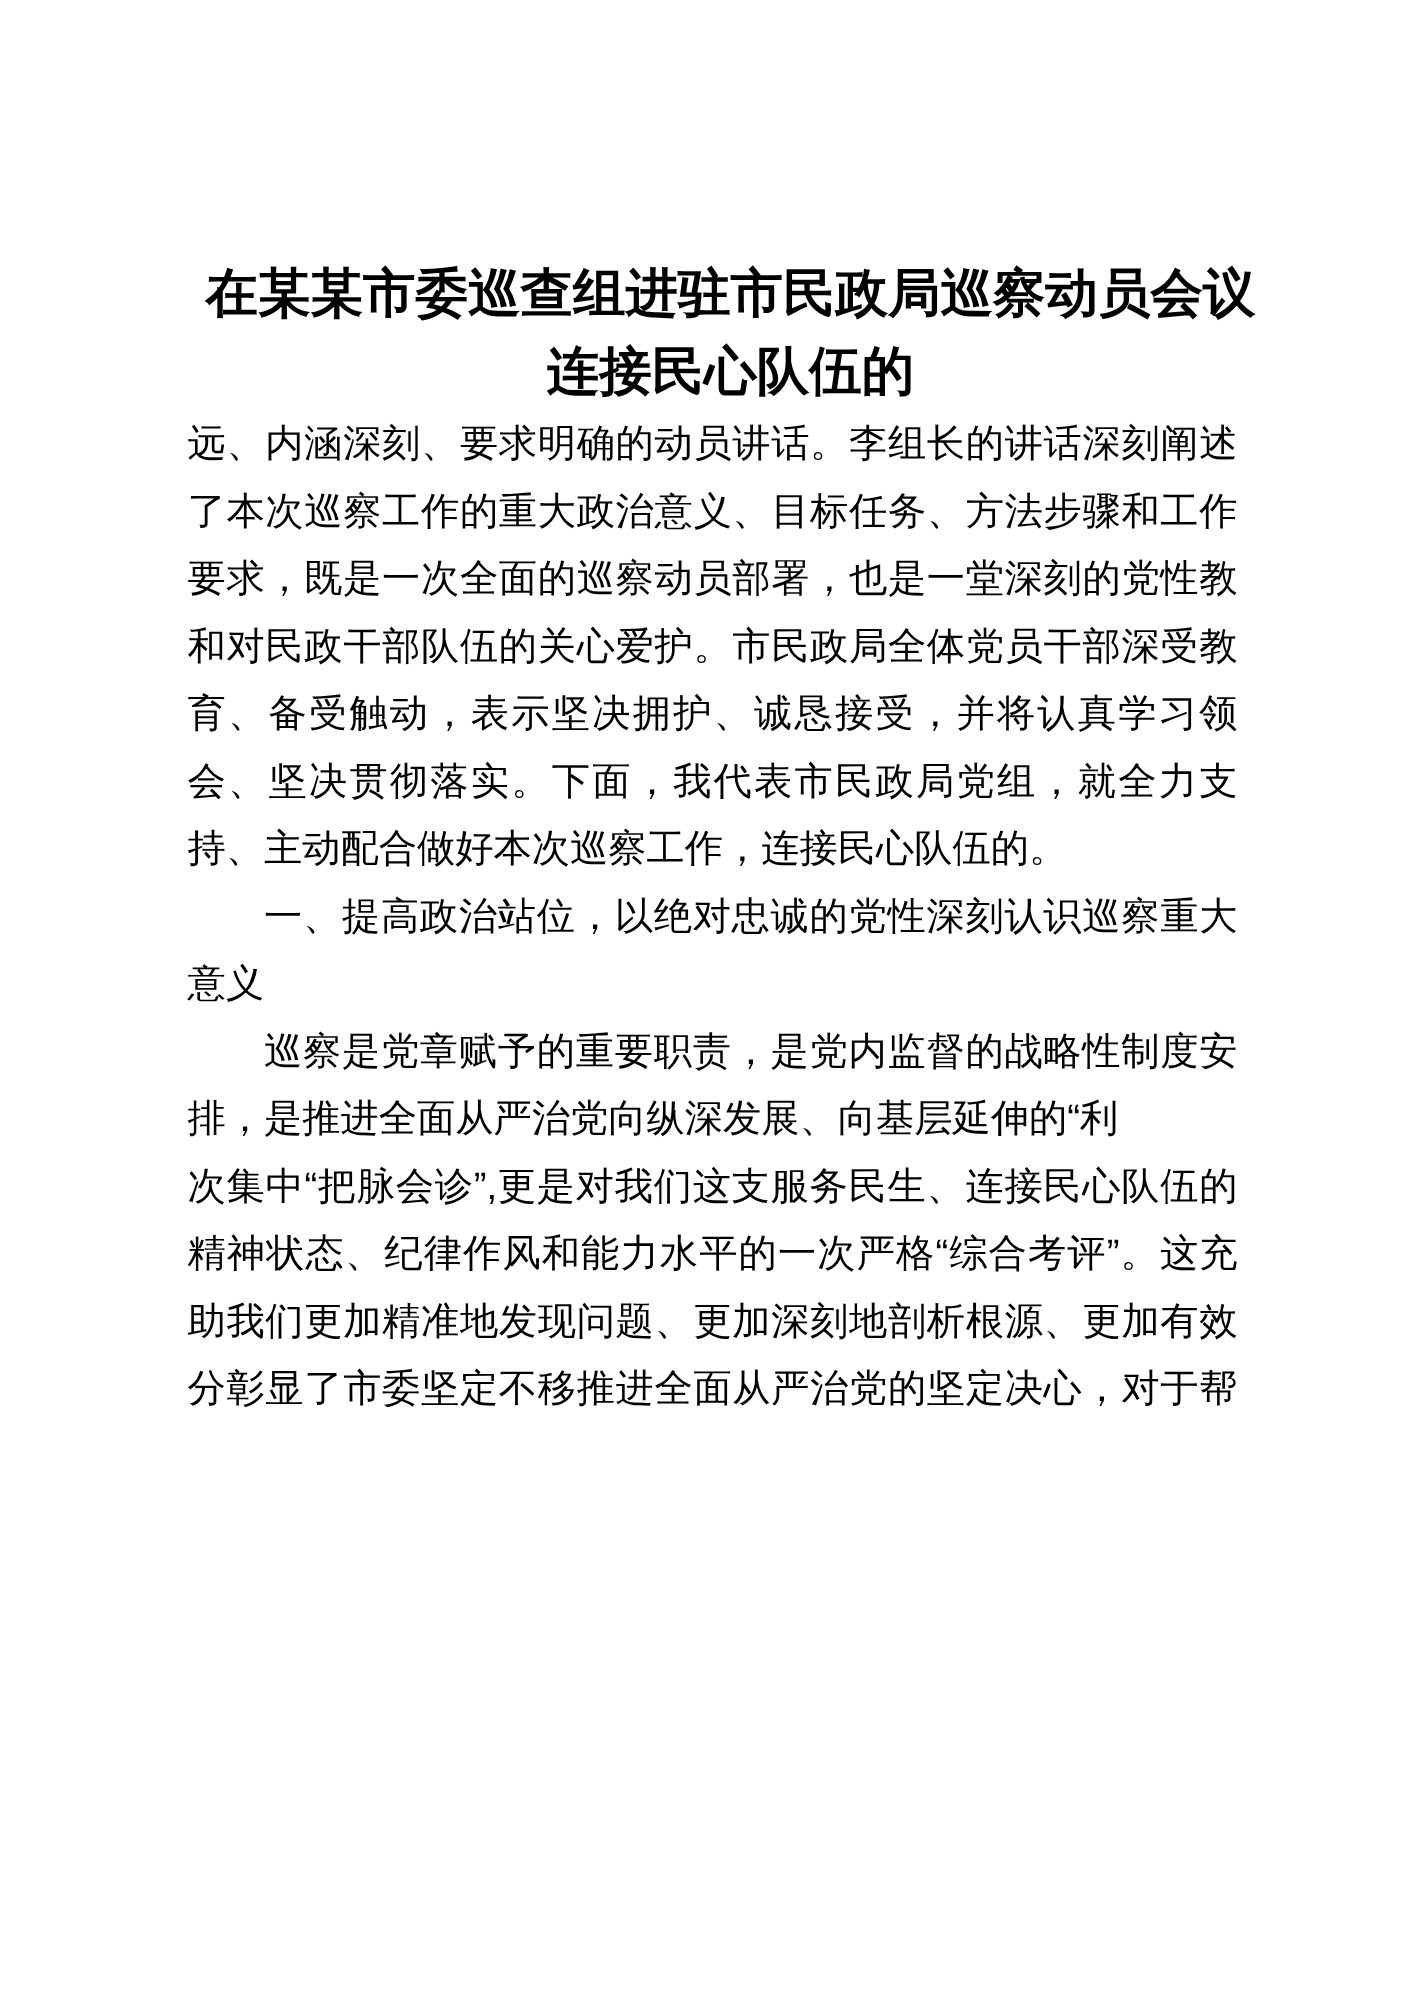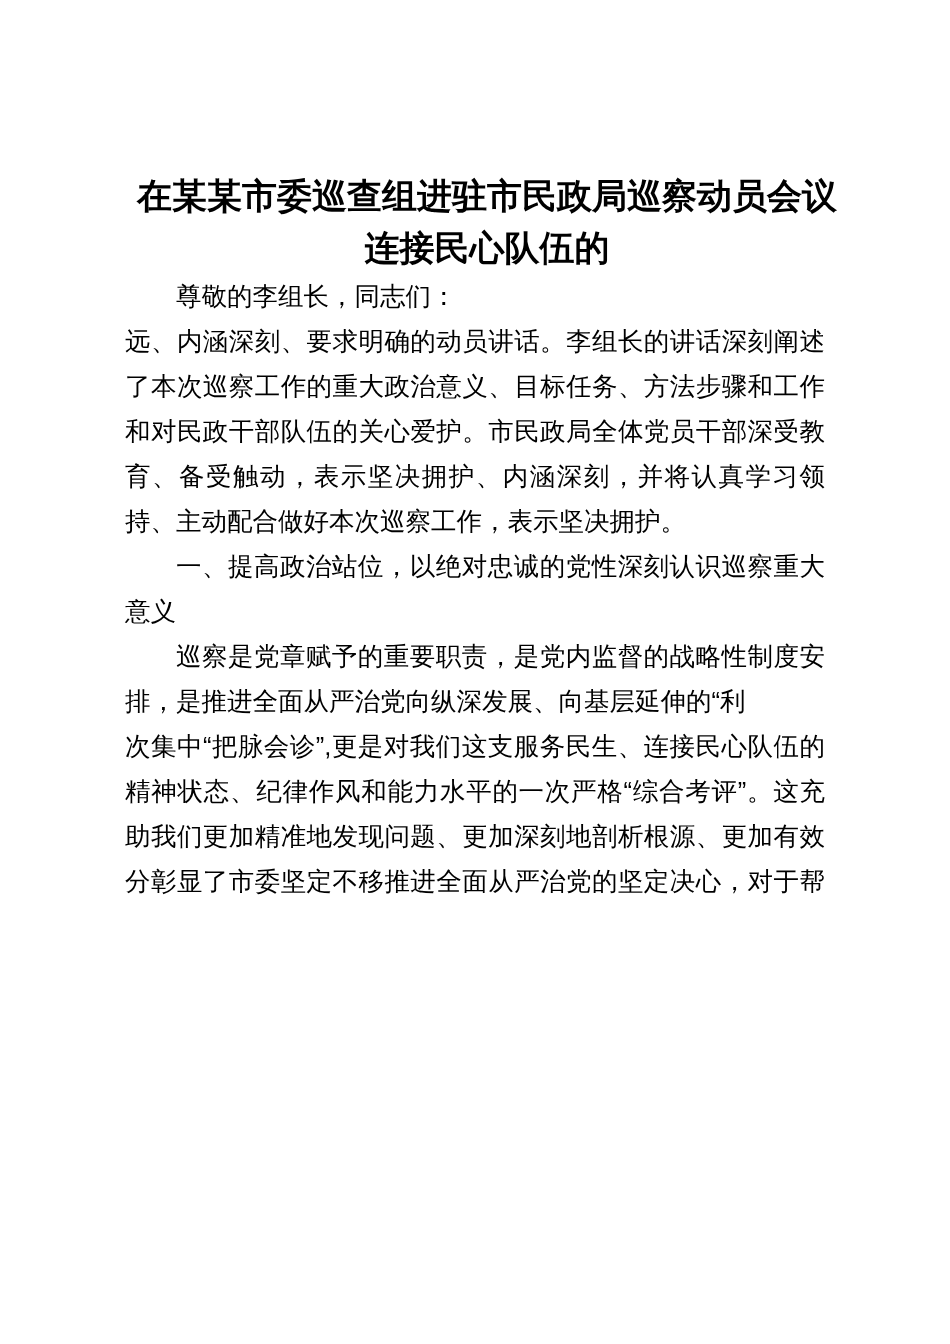--- a/index.html
+++ b/index.html
@@ -49,28 +49,27 @@
 </head>
 <body>
 
 <div class="page">
   <h1 class="title">
     <div class="title-line">在某某市委巡查组进驻市民政局巡察动员会议</div>
     <div class="title-line">连接民心队伍的</div>
   </h1>
   <div class="doc-body" id="doc-body">
       <div class="block paragraph">
-        <div class="line first">尊敬的李组长，同志们：</div>
-      </div>
-      <div class="block paragraph">
         <div class="line fill">远、内涵深刻、要求明确的动员讲话。李组长的讲话深刻阐述</div>
         <div class="line fill">了本次巡察工作的重大政治意义、目标任务、方法步骤和工作</div>
+        <div class="line fill">要求，既是一次全面的巡察动员部署，也是一堂深刻的党性教</div>
         <div class="line fill">和对民政干部队伍的关心爱护。市民政局全体党员干部深受教</div>
-        <div class="line fill">育、备受触动，表示坚决拥护、内涵深刻，并将认真学习领</div>
-        <div class="line">持、主动配合做好本次巡察工作，表示坚决拥护。</div>
+        <div class="line fill">育、备受触动，表示坚决拥护、诚恳接受，并将认真学习领</div>
+        <div class="line fill">会、坚决贯彻落实。下面，我代表市民政局党组，就全力支</div>
+        <div class="line">持、主动配合做好本次巡察工作，连接民心队伍的。</div>
       </div>
       <div class="block heading">
         <div class="line first fill">一、提高政治站位，以绝对忠诚的党性深刻认识巡察重大</div>
         <div class="line">意义</div>
       </div>
       <div class="block paragraph">
         <div class="line first fill">巡察是党章赋予的重要职责，是党内监督的战略性制度安</div>
         <div class="line">排，是推进全面从严治党向纵深发展、向基层延伸的“利</div>
         <div class="line fill">次集中“把脉会诊”,更是对我们这支服务民生、连接民心队伍的</div>
         <div class="line fill">精神状态、纪律作风和能力水平的一次严格“综合考评”。这充</div>

